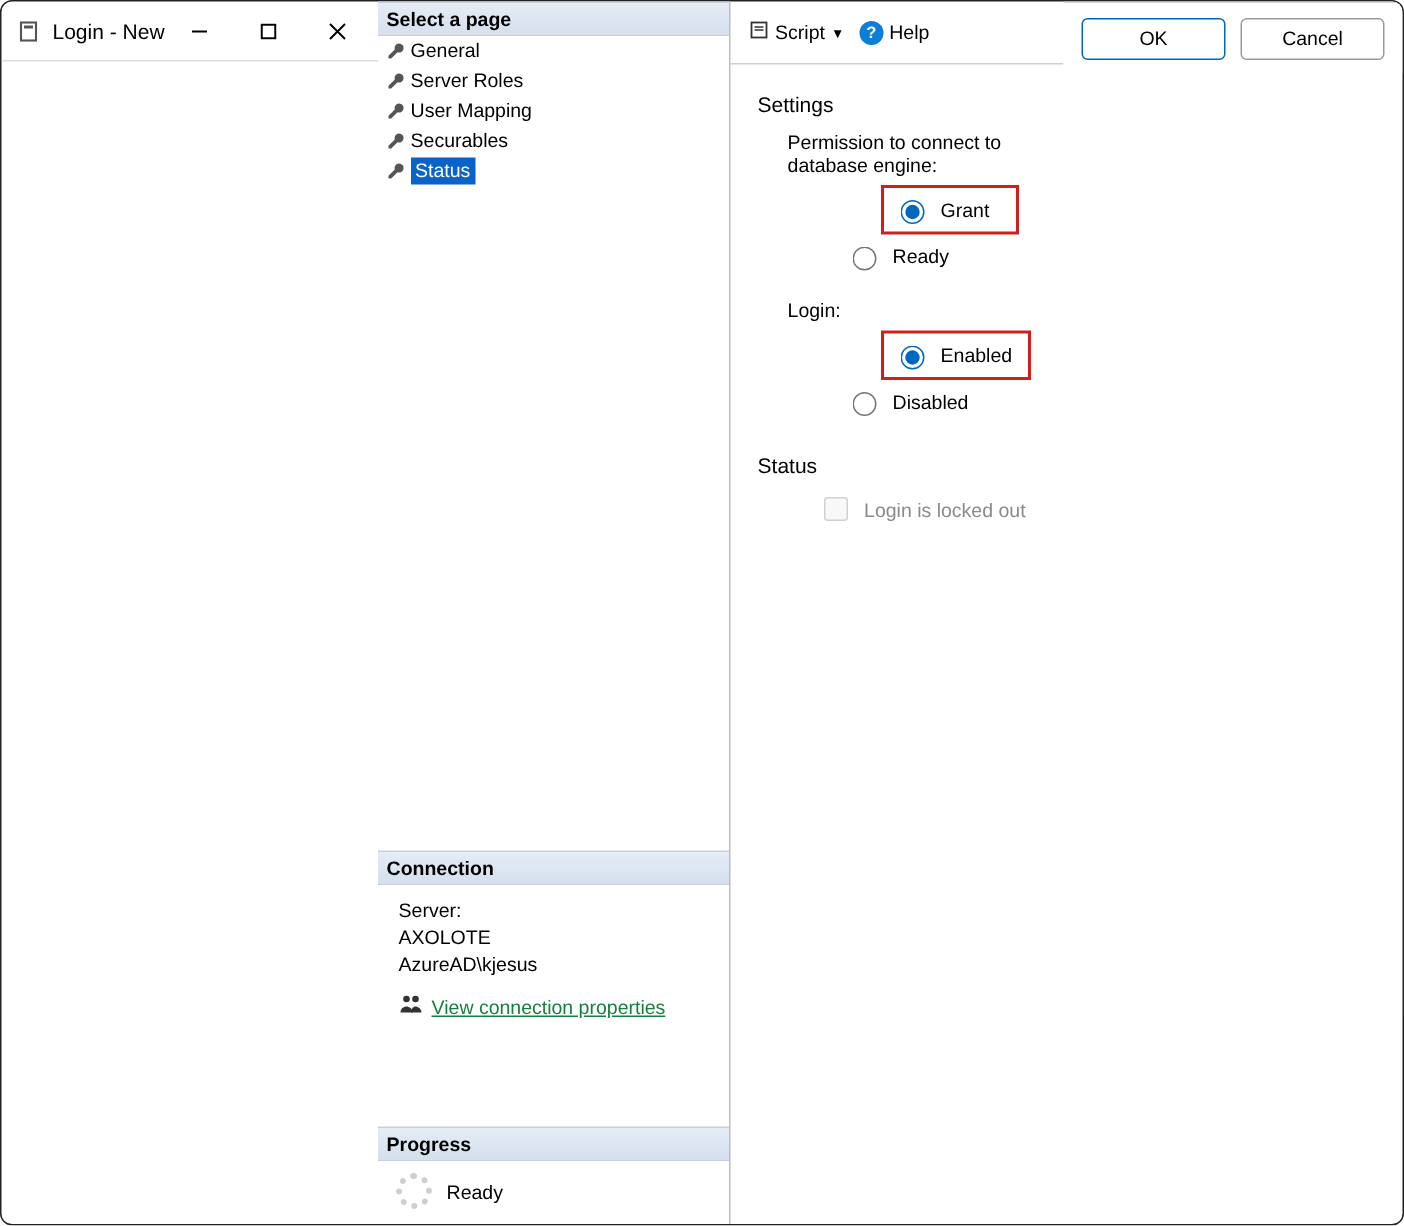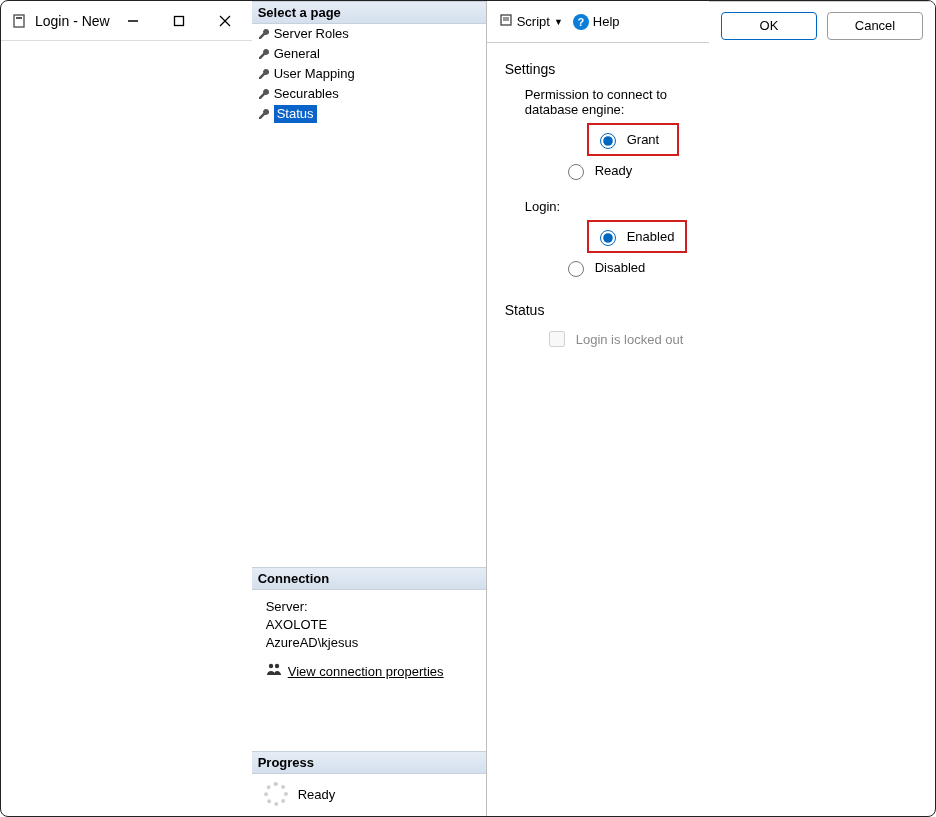--- a/index.html
+++ b/index.html
@@ -83,21 +83,21 @@
     padding: 0 3px;
   }
   .conn-section {
     padding: 8px 10px 10px 14px;
     font-size: 13px;
     line-height: 18px;
     flex: 0 0 auto;
   }
   .conn-section .small-gap { margin-top: 8px; }
   .link {
-    color: #000000;
+    color: #15803d;
     text-decoration: underline;
     cursor: pointer;
   }
   .conn-link-row { display:flex; align-items:center; gap:6px; margin-top:10px;}
   .progress-section { padding: 8px 10px 10px 12px; display:flex; align-items:center; gap:10px; }
   .spinner {
     width: 24px; height: 24px;
     border-radius: 50%;
     border: 4px dotted #cfcfcf;
   }
@@ -208,29 +208,29 @@
 
     <div class="left-panel">
       <div class="section-header">Select a page</div>
       <div class="page-list">
         <div class="page-item">
           <span class="wrench">
               <svg width="12" height="12" viewBox="0 0 12 12">
                 <path d="M8 1a3 3 0 0 0-2.8 4L1 9.2V11h1.8L7 6.8A3 3 0 1 0 8 1z" fill="#555"></path>
               </svg>
             </span>
+          <span class="label">General</span>
+        </div>
+        <div class="page-item">
+          <span class="wrench">
+              <svg width="12" height="12" viewBox="0 0 12 12">
+                <path d="M8 1a3 3 0 0 0-2.8 4L1 9.2V11h1.8L7 6.8A3 3 0 1 0 8 1z" fill="#555"></path>
+              </svg>
+            </span>
           <span class="label">Server Roles</span>
-        </div>
-        <div class="page-item">
-          <span class="wrench">
-              <svg width="12" height="12" viewBox="0 0 12 12">
-                <path d="M8 1a3 3 0 0 0-2.8 4L1 9.2V11h1.8L7 6.8A3 3 0 1 0 8 1z" fill="#555"></path>
-              </svg>
-            </span>
-          <span class="label">General</span>
         </div>
         <div class="page-item">
           <span class="wrench">
               <svg width="12" height="12" viewBox="0 0 12 12">
                 <path d="M8 1a3 3 0 0 0-2.8 4L1 9.2V11h1.8L7 6.8A3 3 0 1 0 8 1z" fill="#555"></path>
               </svg>
             </span>
           <span class="label">User Mapping</span>
         </div>
         <div class="page-item">

